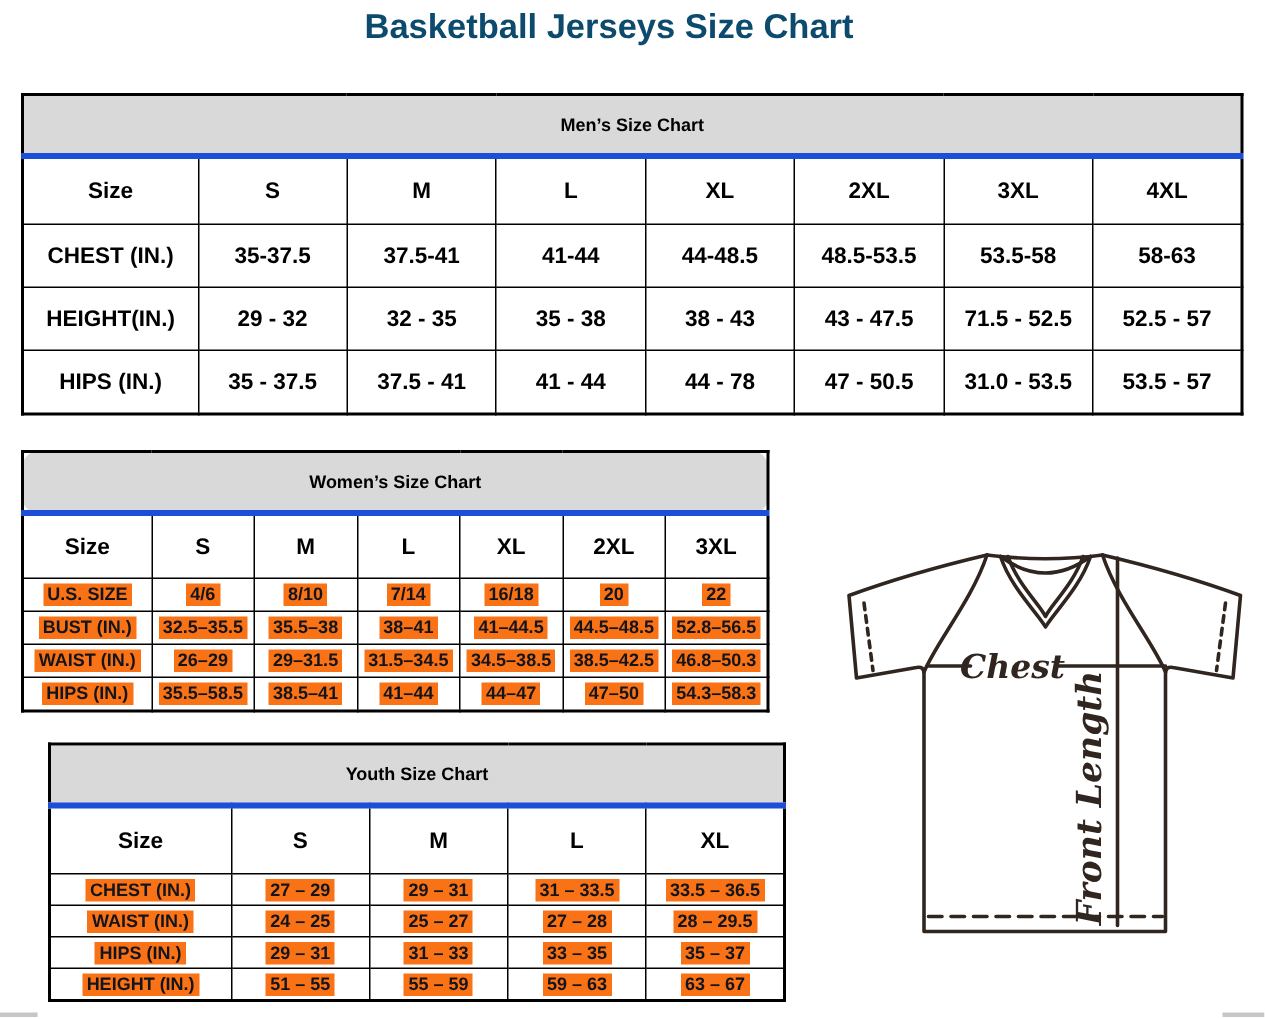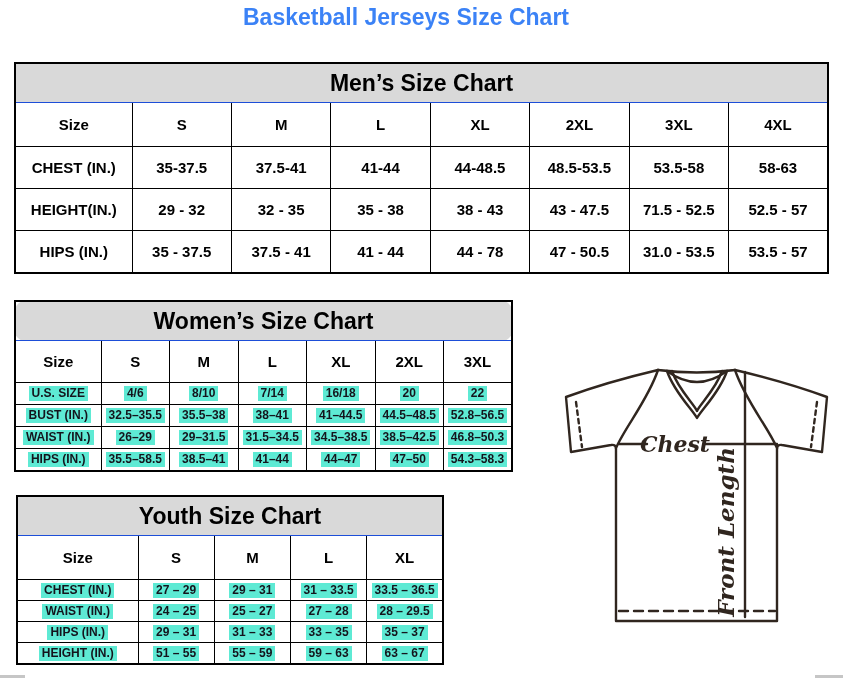--- a/index.html
+++ b/index.html
@@ -2,47 +2,47 @@
 <html><head>
 <meta charset="utf-8">
 <style>
   html,body{margin:0;padding:0;}
   body{
     width:843px;height:679px;position:relative;background:#ffffff;
     font-family:"Liberation Sans",sans-serif;overflow:hidden;
   }
   .page-title{
     position:absolute;left:0;top:4px;width:812px;text-align:center;
-    font-size:23px;font-weight:bold;color:#3b82f6;letter-spacing:0px;
+    font-size:23px;font-weight:bold;color:#0c4a6e;letter-spacing:0px;
   }
   table.size-table{
     position:absolute;border-collapse:collapse;table-layout:fixed;
     border:2px solid #000;background:#fff;
   }
   table.size-table td{
     border:1px solid #000;text-align:center;vertical-align:middle;
     font-weight:bold;color:#000;padding:0;overflow:hidden;white-space:nowrap;
   }
-  tr.band td{background:#d9d9d9;font-size:23px;border-bottom:1px solid #1d4ed8;}
+  tr.band td{background:#d9d9d9;font-size:12px;border-bottom:4px solid #1d4ed8;}
   
   table.mens{left:14px;top:62px;width:815px;}
   table.mens tr.band td{height:38px;}
   table.mens tr.head td{height:43px;font-size:15px;}
   table.mens tr.data td{height:41px;font-size:15px;}
   
   table.womens{left:14px;top:300px;width:499px;}
   table.womens tr.band td{height:38px;border-radius:10px;}
   table.womens tr.head td{height:41px;font-size:15px;}
   table.womens tr.data td{height:21px;font-size:12px;color:#14141c;}
   
-  table.youth{left:16px;top:495px;width:428px;}
+  table.youth{left:32px;top:495px;width:492px;}
   table.youth tr.band td{height:38px;}
   table.youth tr.head td{height:43px;font-size:15px;}
   table.youth tr.data td{height:20px;font-size:12px;color:#14141c;}
-  .hl{background:#5eead4;padding:0 3px;display:inline-block;line-height:1.25;}
+  .hl{background:#f97316;padding:0 3px;display:inline-block;line-height:1.25;}
   
   .jersey-wrap{position:absolute;left:555px;top:355px;width:288px;height:280px;text-align:center;}
   .diagram-text{
     font-family:"DejaVu Serif","Liberation Serif",serif;
     font-style:italic;font-weight:bold;
   }
   
   .sb{position:absolute;height:3px;background:#c6c6c6;}
   .sb-left{left:0;top:675px;width:25px;}
   .sb-right{left:815px;top:675px;width:28px;}

